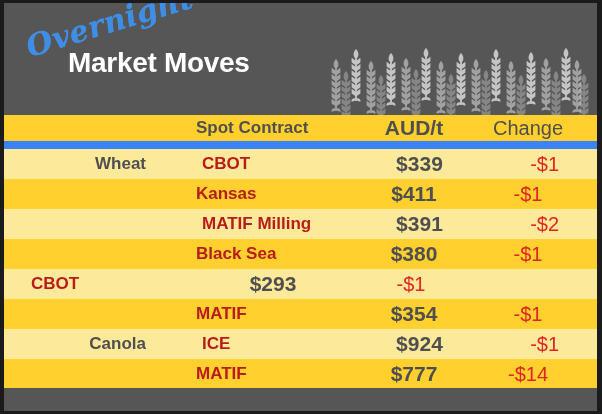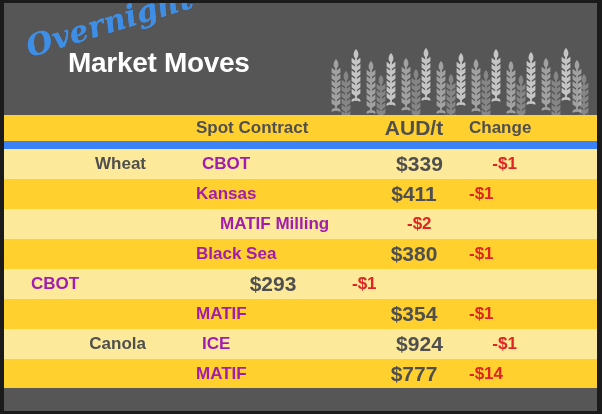--- a/index.html
+++ b/index.html
@@ -94,35 +94,36 @@
     font-size:17px;
     color:#4f4f4f;
     white-space:nowrap;
   }
   .c-contract {
     width:190px;
     text-align:left;
     padding-left:27px;
     font-weight:700;
     font-size:17px;
-    color:#a21caf;
+    color:#b91c1c;
     white-space:nowrap;
   }
   .c-price {
     width:110px;
     text-align:center;
     font-weight:700;
     font-size:21px;
     color:#4f4f4f;
     white-space:nowrap;
   }
   .c-change {
     width:118px;
-    font-weight:700;
-    font-size:17px;
+    text-align:center;
+    font-weight:400;
+    font-size:20px;
     white-space:nowrap;
   }
   .header-row .c-contract,
   .header-row .c-price,
   .header-row .c-change { color:#4f4f4f; }
 
   .neg { color:#e02424; }
   .pos { color:#27b473; }
 
   
@@ -216,20 +217,21 @@
     <div class="row gold">
       <div class="c-cat"></div>
       <div class="c-contract">Kansas</div>
       <div class="c-price">$411</div>
       <div class="c-change neg">-$1</div>
     </div>
 
     <div class="row pale">
       <div class="c-cat"></div>
       <div class="c-contract">MATIF Milling</div>
+      <div class="c-price">$391</div>
       <div class="c-change neg">-$2</div>
     </div>
 
     <div class="row gold">
       <div class="c-cat"></div>
       <div class="c-contract">Black Sea</div>
       <div class="c-price">$380</div>
       <div class="c-change neg">-$1</div>
     </div>
 

